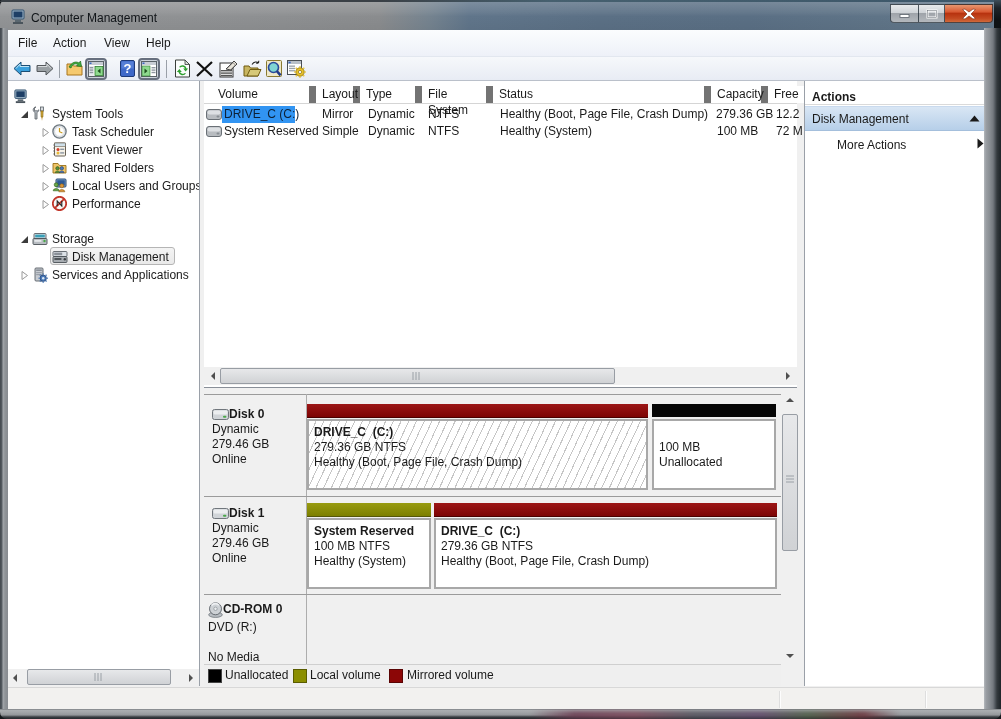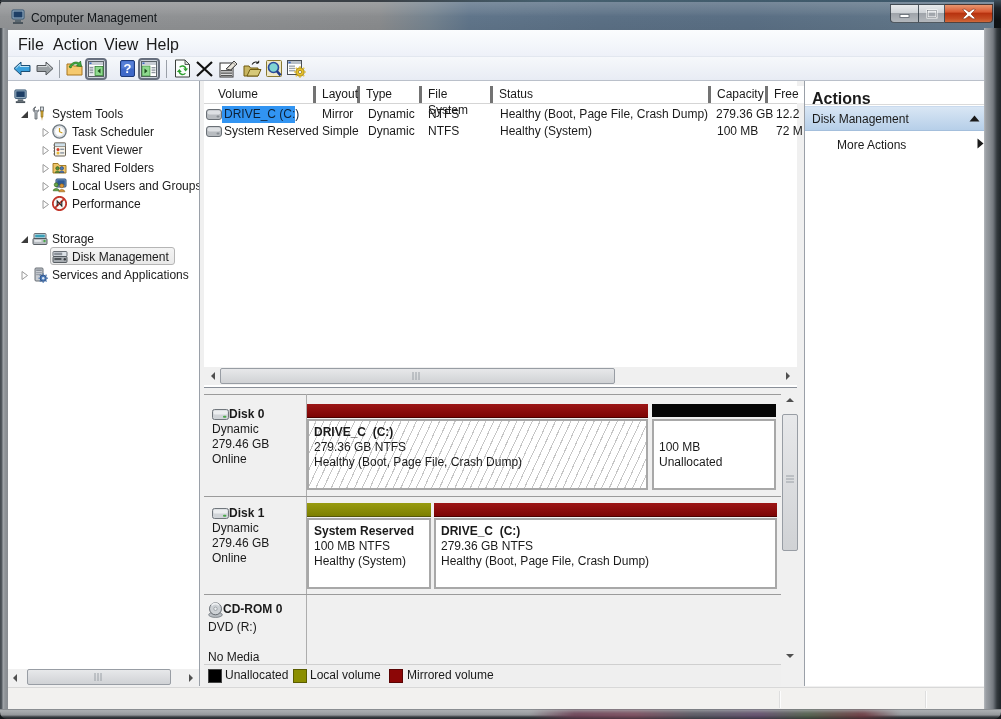--- a/index.html
+++ b/index.html
@@ -31,38 +31,38 @@
 #btn-min{left:0;width:28px;border-radius:0 0 0 4px;border-right:none;
   background:linear-gradient(#e7eaec 0,#cfd3d7 45%,#9fa4aa 50%,#b4b8bd 100%);}
 #btn-max{left:28px;width:27px;
   background:linear-gradient(#e7eaec 0,#cfd3d7 45%,#9fa4aa 50%,#b4b8bd 100%);}
 #btn-close{left:55px;width:48px;border-radius:0 0 4px 0;border-left:none;
   background:linear-gradient(#e8966f 0,#d95b34 40%,#b8330f 50%,#c44b22 80%,#d06a3b 100%);}
 .wbtn svg{position:absolute;left:50%;top:50%;transform:translate(-50%,-50%);}
 
 #menubar{left:8px;top:30px;width:976px;height:26px;
   background:linear-gradient(#fbfdfe,#eef1f8);}
-.mitem{position:absolute;top:6px;color:#1a1a1a;font-size:16px;text-align:right;}
+.mitem{position:absolute;top:6px;color:#1a1a1a;font-size:12px;text-align:right;}
 #toolbar{left:8px;top:56px;width:976px;height:25px;
   background:linear-gradient(#f6f8fb,#e8ecf4);border-top:1px solid #e2e7ef;border-bottom:1px solid #bac0ca;box-sizing:border-box;}
 .tsep{position:absolute;top:3px;width:1px;height:18px;background:#9aa0a8;}
 
 #treepane{left:8px;top:81px;width:192px;height:605px;background:#fff;border-right:1px solid #9aa0a8;box-sizing:border-box;overflow:hidden;}
 #listpane{left:204px;top:81px;width:593px;height:306px;background:#fff;}
 #graphpane{left:204px;top:390px;width:593px;height:296px;background:#f0f0f0;}
 #actpane{left:804px;top:81px;width:180px;height:605px;background:#fff;border-left:1px solid #9aa0a8;box-sizing:border-box;}
 #vdiv1{left:200px;top:81px;width:4px;height:605px;background:#f0f0f0;}
 #vdiv2{left:797px;top:81px;width:7px;height:605px;background:#f0f0f0;}
 #hdiv{left:204px;top:387px;width:593px;height:3px;background:#f0f0f0;border-top:1px solid #898f98;}
 
 .trow{position:absolute;left:0;height:18px;line-height:18px;white-space:nowrap;}
 .trow .txt{position:absolute;top:0;}
 .texp{position:absolute;top:4px;width:10px;height:10px;}
 
-.hdrcell{position:absolute;top:0;height:17px;line-height:16px;border-right:3px solid #737373;box-sizing:border-box;padding-left:6px;background:#fff;}
+.hdrcell{position:absolute;top:0;height:17px;line-height:16px;border-right:7px solid #737373;box-sizing:border-box;padding-left:6px;background:#fff;}
 .lrow{position:absolute;height:17px;line-height:17px;white-space:nowrap;}
 .lcell{position:absolute;top:0;}
 
 .sb-h{position:absolute;height:17px;background:#f0f0f0;}
 .sb-v{position:absolute;width:17px;background:#f0f0f0;}
 .sb-thumb{position:absolute;background:linear-gradient(#e7e8ea,#d0d2d5);border:1px solid #989da4;border-radius:2px;box-sizing:border-box;}
 .dtext{position:absolute;left:8px;line-height:15px;}
 .vbar{position:absolute;height:13px;}
 .vbox{position:absolute;background:#fff;border:2px solid #a8a8a8;box-sizing:border-box;padding:4px 0 0 5px;line-height:15px;overflow:hidden;white-space:nowrap;}
 .hatch{background-image:repeating-linear-gradient(115deg,#fff 0 6px,#c6c6c6 6px 7px);background-color:#fff;}
@@ -519,21 +519,21 @@
       <div class="sb-thumb" style="left:1px;top:23px;width:16px;height:137px"></div>
       <svg style="position:absolute;left:5px;top:84px" width="8" height="10">
           <path d="M0 1 H8 M0 4 H8 M0 7 H8" stroke="#9aa0a6"></path>
         </svg>
       <svg style="position:absolute;left:5px;top:262px" width="8" height="6">
           <path d="M0 1 L4 5 L8 1 Z" fill="#505050"></path>
         </svg>
     </div>
   </div>
   <div class="abs" id="actpane">
-    <div class="abs b" style="left:7px;top:9px;font-size:16px">Actions</div>
+    <div class="abs b" style="left:7px;top:9px;font-size:12px">Actions</div>
     <div class="abs" style="left:0;top:23px;width:179px;height:1px;background:#dadada"></div>
     <div class="abs" id="act-sel" style="left:0;top:25px;width:179px;height:25px"></div>
     <div class="abs" style="left:7px;top:31px;font-size:12px">Disk Management</div>
     <svg style="position:absolute;left:164px;top:34px" width="11" height="7">
         <path d="M0.5 6.5 L5.5 0.5 L10.5 6.5 Z" fill="#1a1a1a"></path>
       </svg>
     <div class="abs" style="left:32px;top:57px;font-size:12px">More Actions</div>
     <svg style="position:absolute;left:172px;top:57px" width="7" height="11">
         <path d="M0.5 0.5 L6.5 5.5 L0.5 10.5 Z" fill="#1a1a1a"></path>
       </svg>

